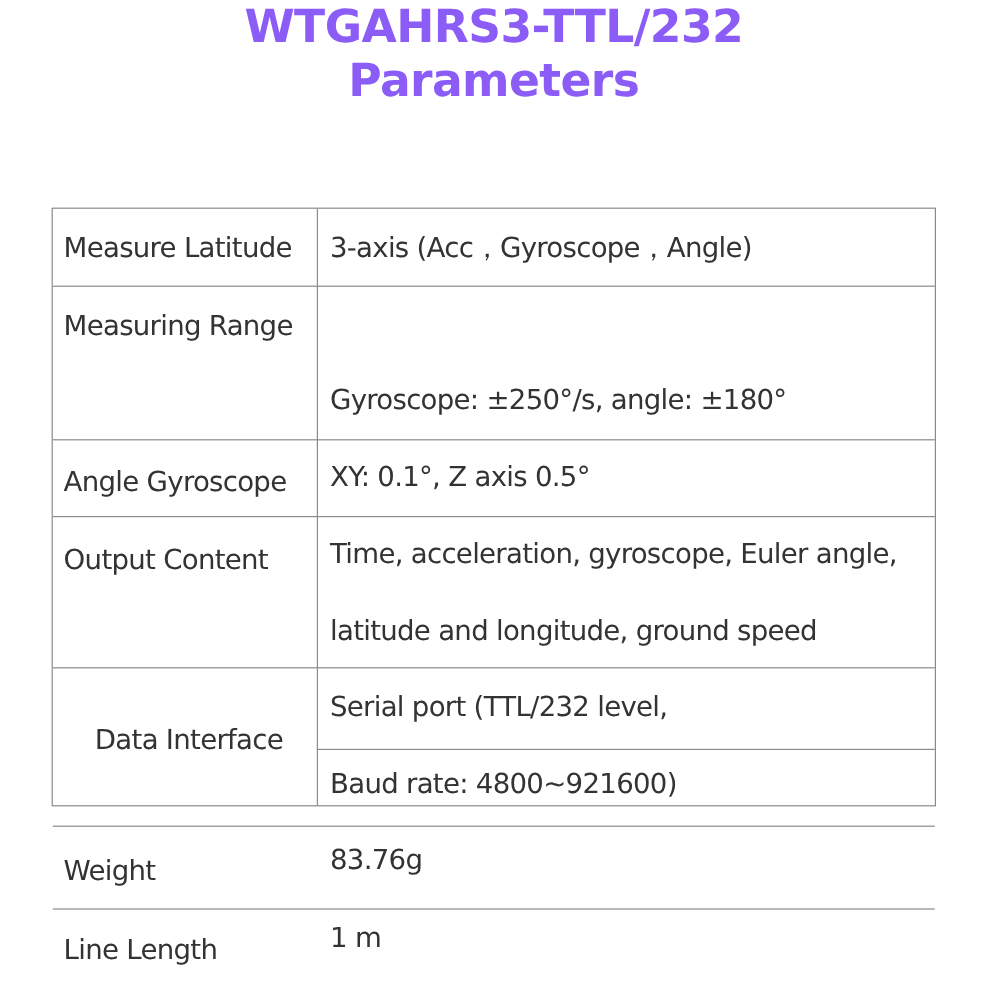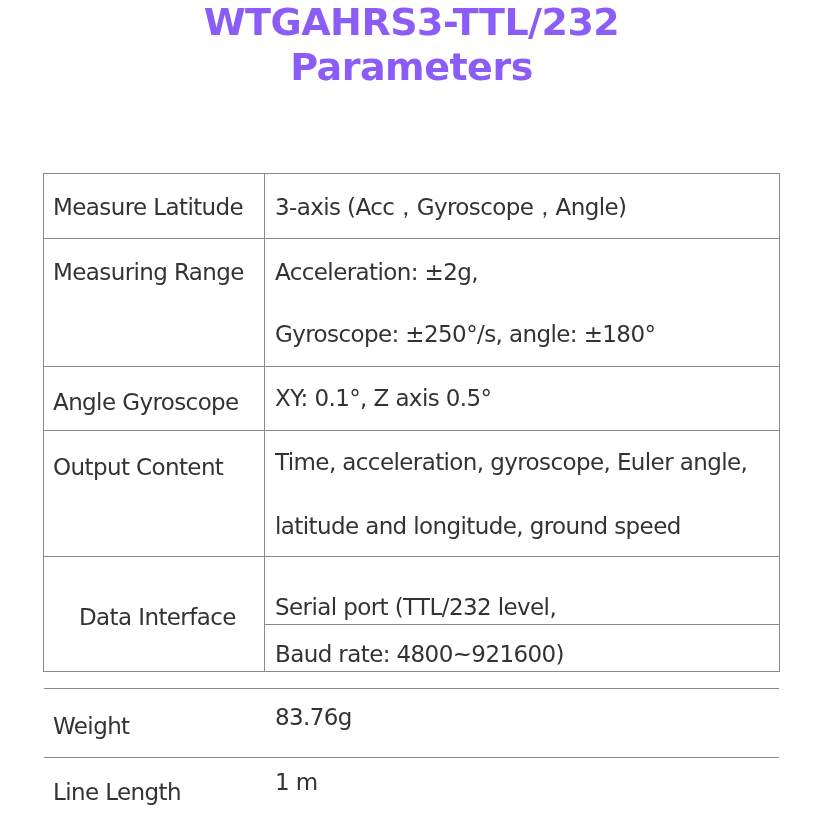--- a/index.html
+++ b/index.html
@@ -34,32 +34,31 @@
   <div class="hline" style="left:0;right:0;top:256px;"></div>
   <div class="hline" style="left:0;right:0;top:382px;"></div>
   <div class="hline" style="left:220px;right:0;top:450px;"></div>
   <div class="hline" style="left:0;right:0;top:514px;"></div>
   <div class="hline" style="left:0;right:0;top:583px;"></div>
 
   <div class="cell lab" style="top:18px;">Measure Latitude</div>
   <div class="cell val" style="top:18px;">3-axis (Acc，Gyroscope，Angle)</div>
 
   <div class="cell lab" style="top:83px;">Measuring Range</div>
-  <div class="cell val" style="top:83px;">Acceleration: ±2g,</div>
   <div class="cell val" style="top:145px;">Gyroscope: ±250°/s, angle: ±180°</div>
 
   <div class="cell lab" style="top:213px;">Angle Gyroscope</div>
   <div class="cell val" style="top:209px;">XY: 0.1°, Z axis 0.5°</div>
 
   <div class="cell val" style="top:273px;">Time, acceleration, gyroscope, Euler angle,</div>
   <div class="cell lab" style="top:278px;">Output Content</div>
   <div class="cell val" style="top:337px;">latitude and longitude, ground speed</div>
 
   <div class="cell lab" style="top:428px;margin-left:26px;">Data Interface</div>
-  <div class="cell val" style="top:418px;">Serial port (TTL/232 level,</div>
+  <div class="cell val" style="top:401px;">Serial port (TTL/232 level,</div>
   <div class="cell val" style="top:465px;">Baud rate: 4800~921600)</div>
 
   <div class="cell lab" style="top:537px;">Weight</div>
   <div class="cell val" style="top:528px;">83.76g</div>
 
   <div class="cell lab" style="top:603px;">Line Length</div>
   <div class="cell val" style="top:593px;">1 m</div>
 </div>
 
 </body></html>

